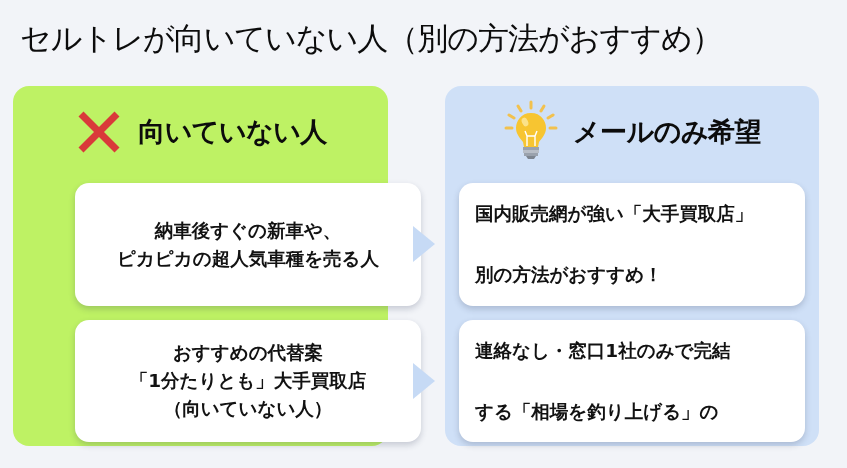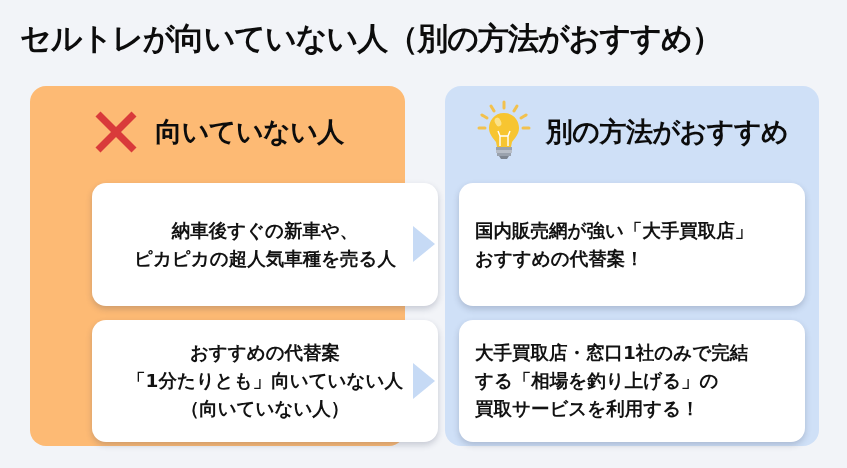--- a/index.html
+++ b/index.html
@@ -5,45 +5,45 @@
     * { box-sizing: border-box; margin: 0; padding: 0; }
     html, body {
       width: 847px; height: 468px; overflow: hidden;
       background: #f2f4f8;
       font-family: "DejaVu Sans", "Liberation Sans", sans-serif;
       color: #111;
     }
     .page { position: relative; width: 847px; height: 468px; background: #f2f4f8; }
     .title {
       position: absolute; left: 20px; top: 18px;
-      font-size: 31px; font-weight: bold; letter-spacing: -1px;
+      font-size: 31px; font-weight: normal; letter-spacing: -1px;
       color: #0c0c0c; white-space: nowrap;
     }
     .panel {
       position: absolute; top: 86px; height: 360px; border-radius: 16px;
     }
-    .panel.left { left: 30px; width: 375px; background: #fdba74; }
+    .panel.left { left: 13px; width: 375px; background: #bef264; }
     .panel.right { left: 445px; width: 374px; background: #cfe0f7; }
     .panel-header {
       position: absolute; top: 20px; left: 0; right: 0; height: 52px;
       display: flex; align-items: center; justify-content: center; gap: 14px;
     }
     .panel-header .label {
       font-size: 27px; font-weight: bold; color: #0c0c0c; letter-spacing: -0.5px;
     }
     .icon-x { width: 50px; height: 50px; display: inline-block; }
     .icon-bulb { width: 56px; height: 64px; display: inline-block; }
     .card {
       position: absolute; background: #ffffff; border-radius: 14px;
       box-shadow: 0 3px 6px rgba(40, 50, 80, 0.22);
       display: flex; flex-direction: column; justify-content: center;
       font-size: 18.5px; font-weight: bold; line-height: 1.5; color: #121212;
     }
     .panel.left .card { left: 14px; width: 346px; align-items: center; text-align: center; margin-left: 48px; }
-    .panel.right .card { left: 14px; width: 346px; align-items: flex-start; text-align: left; padding-left: 16px; }
+    .panel.right .card { left: 14px; width: 346px; align-items: flex-start; text-align: left; padding-left: 16px; gap: 33px; }
     .card.c1 { top: 97px; height: 123px; }
     .card.c2 { top: 234px; height: 122px; }
     .line { white-space: nowrap; display: block; }
     .arrow {
       position: absolute; width: 0; height: 0;
       border-top: 18px solid transparent; border-bottom: 18px solid transparent;
       border-left: 22px solid #c6daf5;
     }
     .arrow.a1 { left: 413px; top: 226px; }
     .arrow.a2 { left: 413px; top: 363px; }
@@ -63,21 +63,21 @@
         </svg>
       </span>
       <span class="label">向いていない人</span>
     </div>
     <div class="card c1">
       <span class="line">納車後すぐの新車や、</span>
       <span class="line">ピカピカの超人気車種を売る人</span>
     </div>
     <div class="card c2">
       <span class="line">おすすめの代替案</span>
-      <span class="line">「1分たりとも」向いていない人</span>
+      <span class="line">「1分たりとも」大手買取店</span>
       <span class="line">（向いていない人）</span>
     </div>
   </div>
 
   <div class="arrow a1"></div>
   <div class="arrow a2"></div>
 
   <div class="panel right">
     <div class="panel-header">
       <span class="icon-bulb">
@@ -93,25 +93,24 @@
           </g>
           <path d="M28 13 C18 13 13 21 13 28 C13 34 17 38 20 42 L21 47 L35 47 L36 42 C39 38 43 34 43 28 C43 21 38 13 28 13 Z" fill="#f7c531"></path>
           <ellipse cx="22" cy="22" rx="3" ry="4.5" fill="#fbe28a" transform="rotate(-25 22 22)"></ellipse>
           <path d="M24 46 L24 36 L22 31 M32 46 L32 36 L34 31 M24 36 L32 36" stroke="#ffffff" stroke-width="1.4" fill="none"></path>
           <rect x="20" y="47" width="16" height="3" fill="#9aa2ad"></rect>
           <rect x="20" y="50" width="16" height="3" fill="#b8bec7"></rect>
           <rect x="21" y="53" width="14" height="3" fill="#9aa2ad"></rect>
           <path d="M23 56 L33 56 L31 59 L25 59 Z" fill="#7d8590"></path>
         </svg>
       </span>
-      <span class="label">別の方法がおすすめ</span>
+      <span class="label">メールのみ希望</span>
     </div>
     <div class="card c1">
       <span class="line">国内販売網が強い「大手買取店」</span>
-      <span class="line">おすすめの代替案！</span>
+      <span class="line">別の方法がおすすめ！</span>
     </div>
     <div class="card c2">
-      <span class="line">大手買取店・窓口1社のみで完結</span>
+      <span class="line">連絡なし・窓口1社のみで完結</span>
       <span class="line">する「相場を釣り上げる」の</span>
-      <span class="line">買取サービスを利用する！</span>
     </div>
   </div>
 </div>
 
 </body></html>

